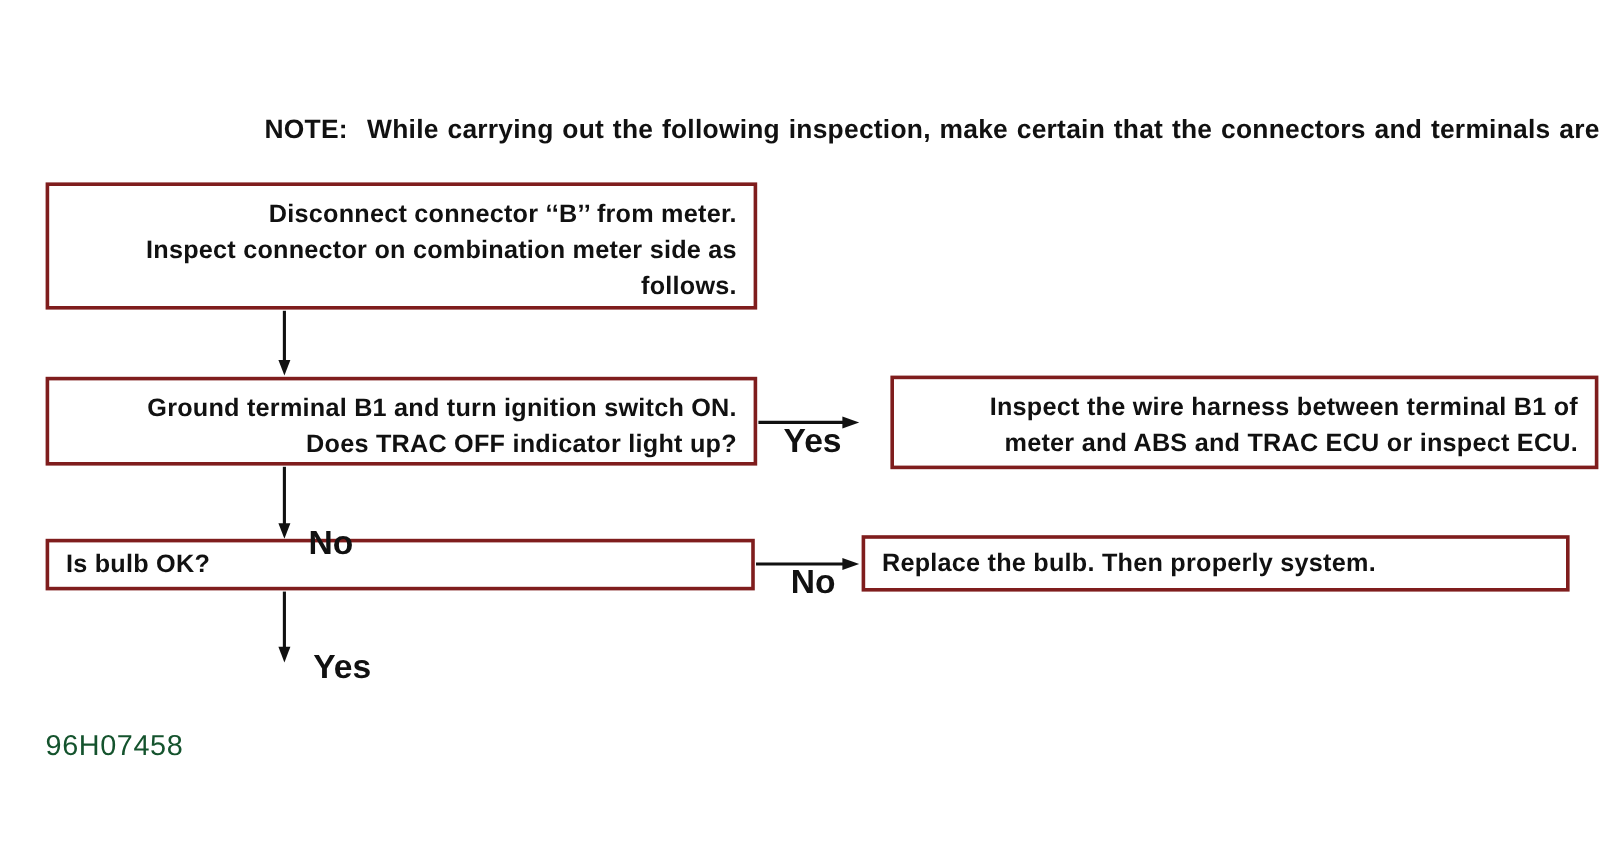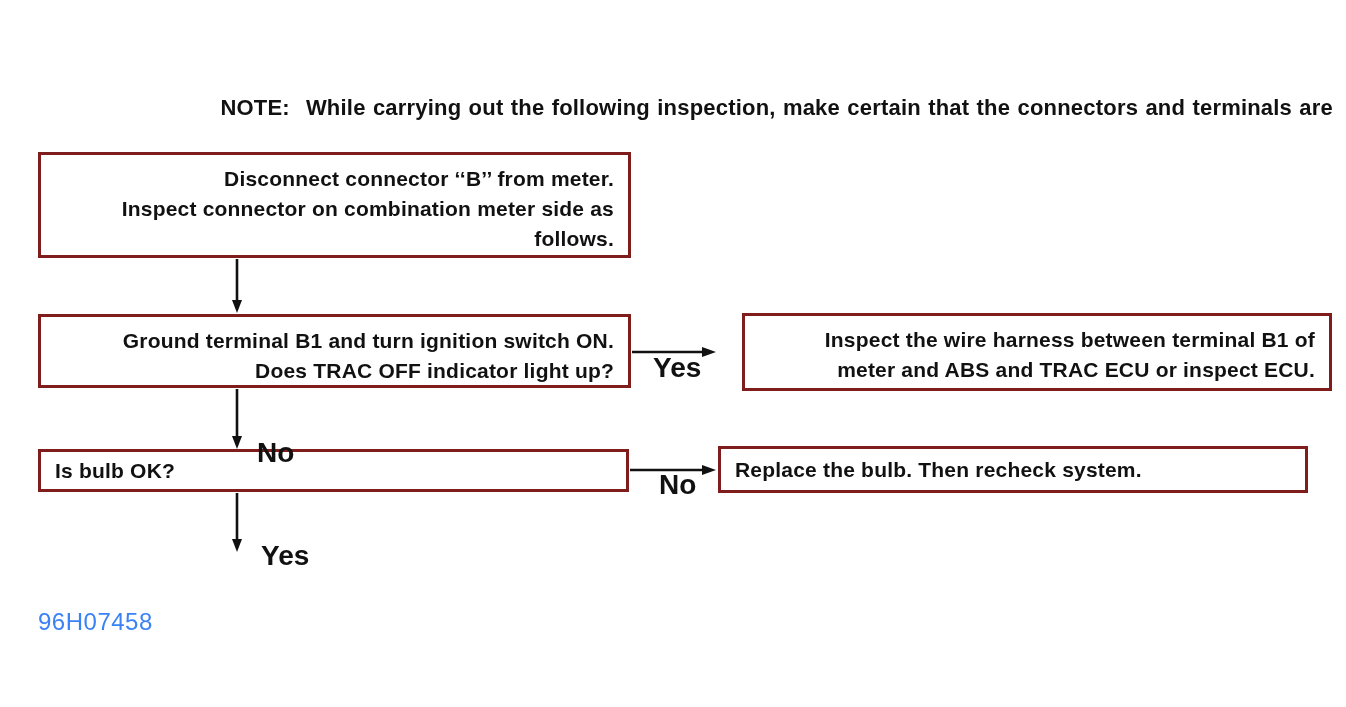--- a/index.html
+++ b/index.html
@@ -76,21 +76,21 @@
     width: 1346px;
     height: 707px;
     pointer-events: none;
   }
   .figure-code {
     position: absolute;
     left: 38px;
     top: 608px;
     font-size: 24px;
     font-weight: 400;
-    color: #3b82f6;
+    color: #14532d;
     letter-spacing: 0.5px;
   }
 </style>
 </head>
 <body>
 
 <div class="canvas">
 
   <p class="note"><span class="note-label">NOTE:</span><span>While carrying out the following inspection, make certain that the connectors and terminals are</span><br></p>
 
@@ -129,21 +129,21 @@
     <span class="box-text">Is bulb OK?</span>
   </div>
 
 
   <div class="flow-box pad-multi box-res1">
     <span class="box-text">Inspect the wire harness between terminal B1 of
 meter and ABS and TRAC ECU or inspect ECU.</span>
   </div>
 
   <div class="flow-box pad-single box-res2">
-    <span class="box-text">Replace the bulb. Then recheck system.</span>
+    <span class="box-text">Replace the bulb. Then properly system.</span>
   </div>
 
   <div class="branch-label lbl-yes1">Yes</div>
   <div class="branch-label lbl-no1">No</div>
   <div class="branch-label lbl-no2">No</div>
   <div class="branch-label lbl-yes2">Yes</div>
 
   <div class="figure-code">96H07458</div>
 
 </div>

